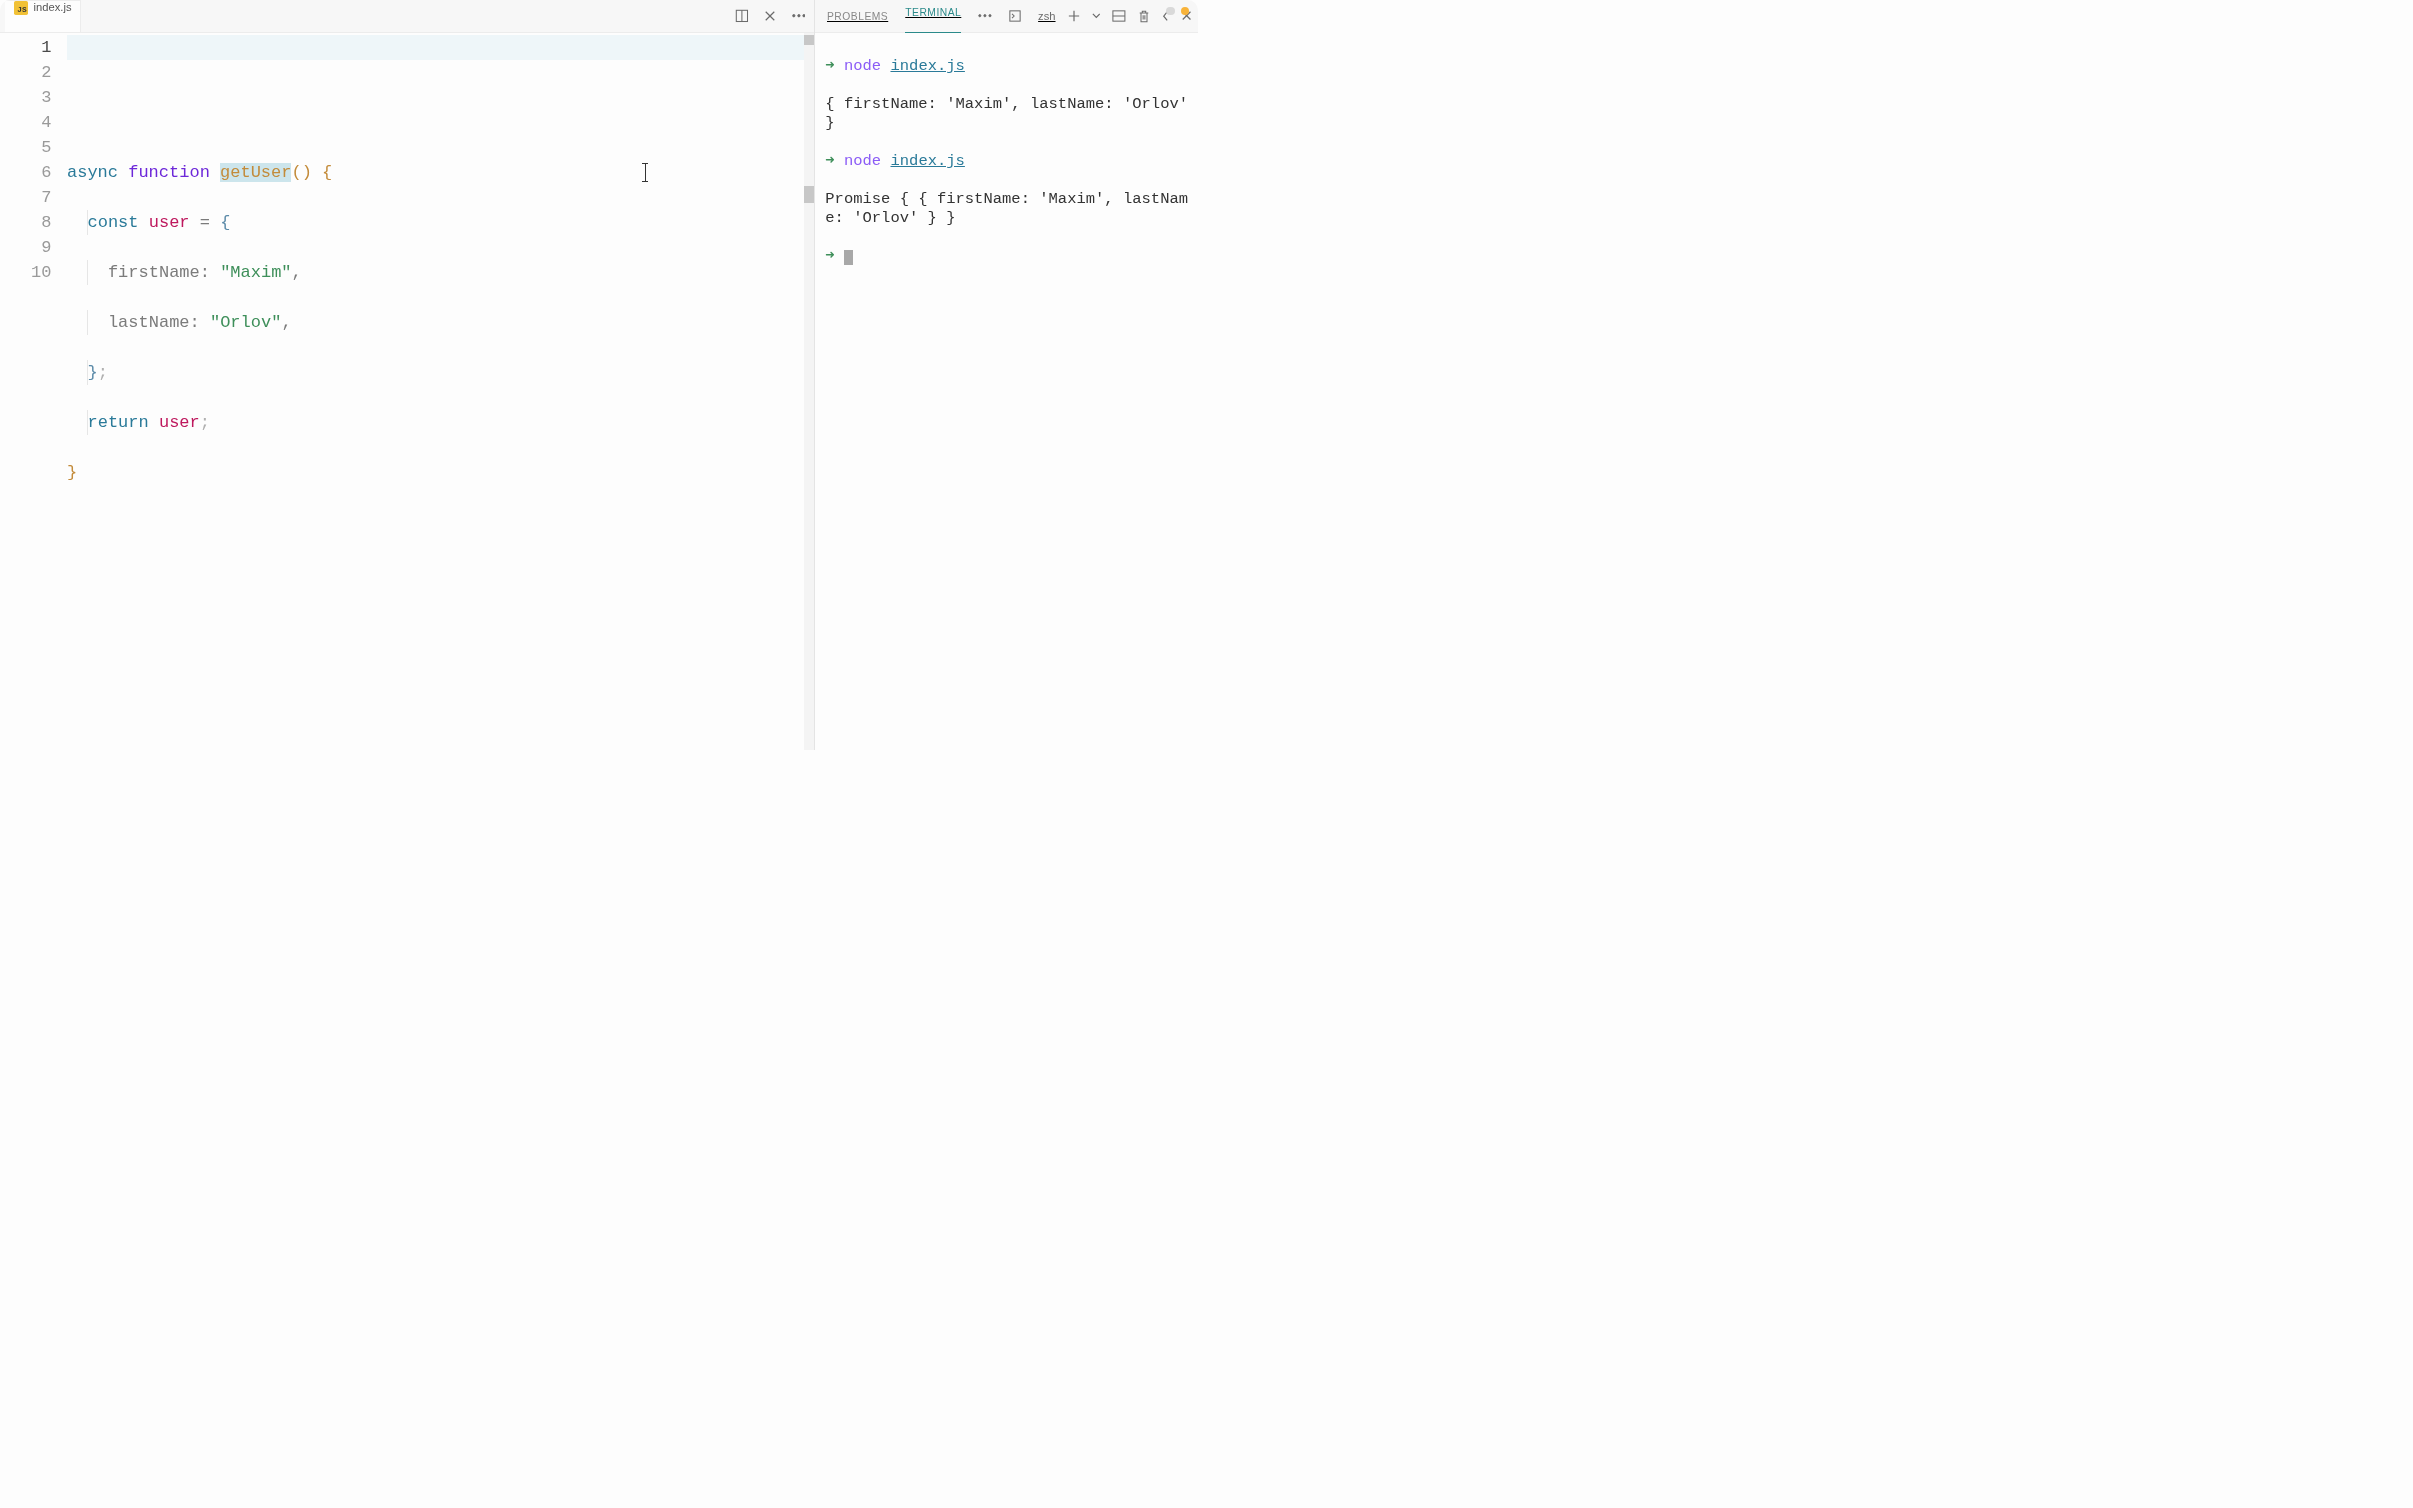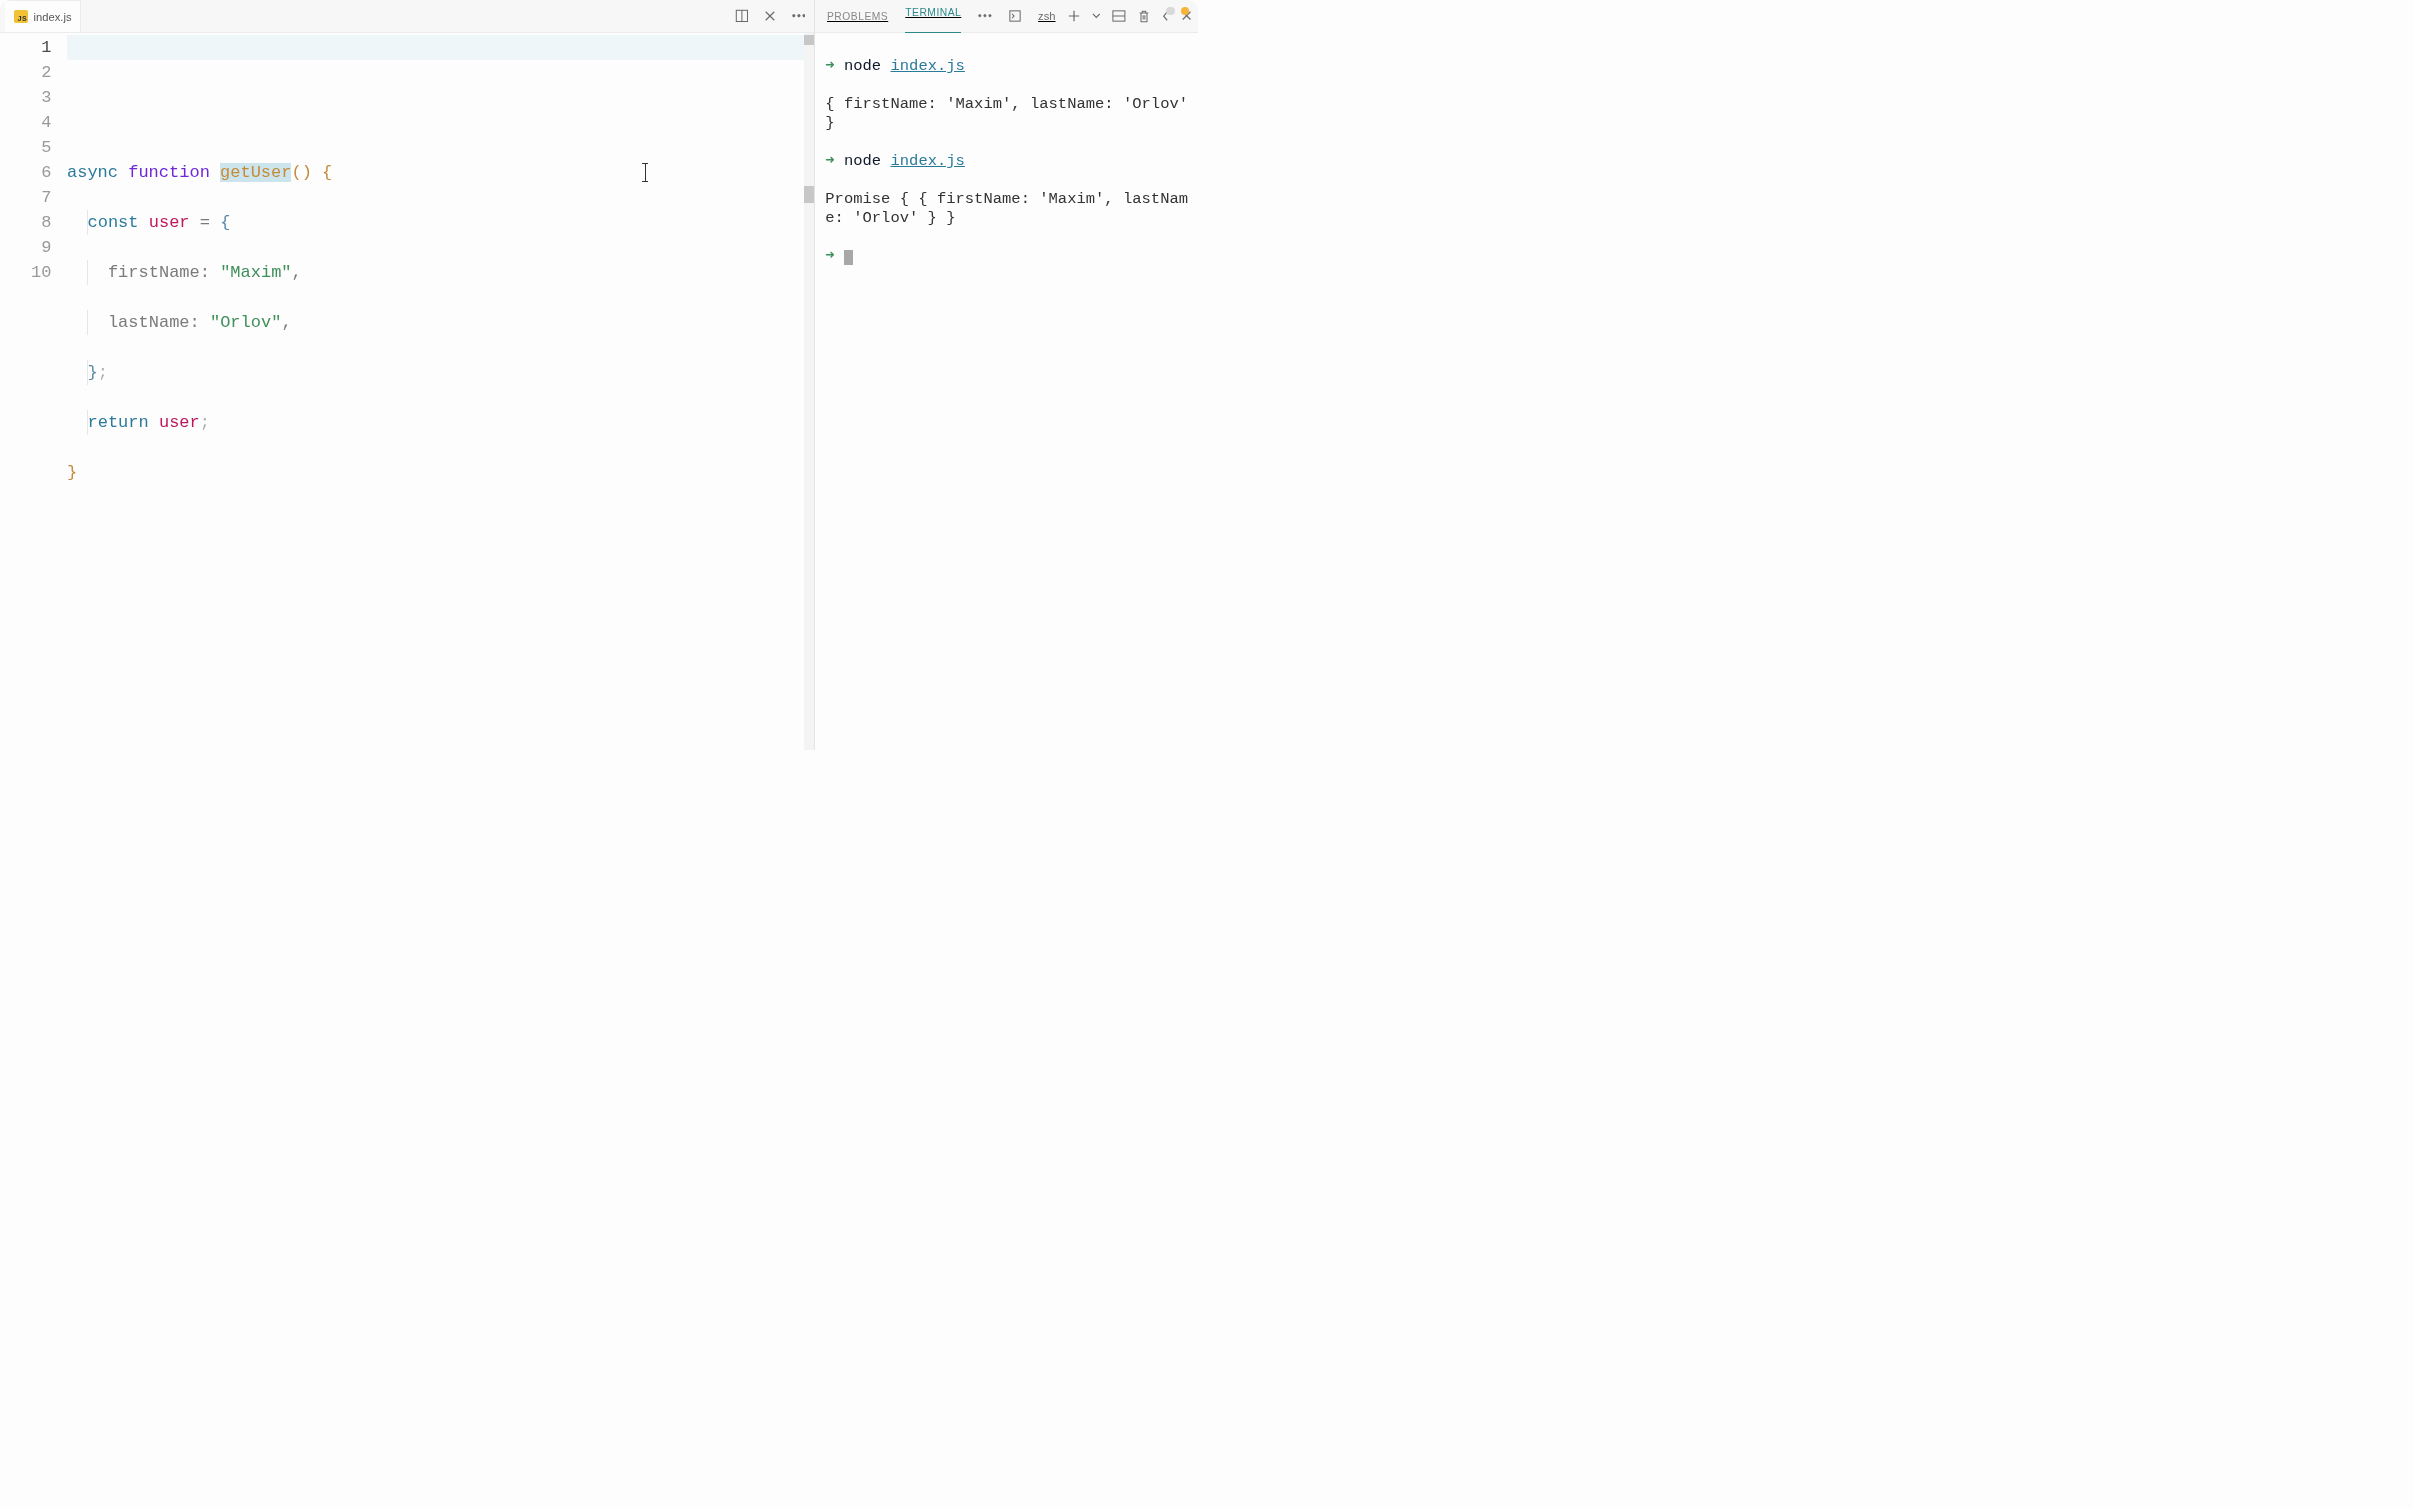--- a/index.html
+++ b/index.html
@@ -42,21 +42,20 @@
       height: 33px;
       display: flex;
       align-items: center;
       border-bottom: 0.9px solid #ececec;
       background: #f7f7f7;
       padding-left: 5.2px;
       position: relative;
     }
     .file-tab {
       display: flex;
-      align-items: center;
       gap: 6px;
       padding: 0 8.6px;
       height: 100%;
       background: #fdfdfd;
       border-top: 0.9px solid #ececec;
       border-right: 0.9px solid #ececec;
     }
     .js-icon {
       width: 13.8px; height: 13.8px;
       background: #f1c136;
@@ -207,21 +206,21 @@
     .terminal-content {
       flex: 1;
       padding: 5.2px 10.3px;
       font-size: 15.5px;
       line-height: 19px;
       color: #333;
       white-space: pre-wrap;
       word-break: break-all;
     }
     .prompt-arrow { color: #3e8f5a; font-weight: bold; }
-    .term-cmd { color: #0f172a; margin-top: 32px; }
+    .term-cmd { color: #8b5cf6; margin-top: 32px; }
     .term-cmd-em { color: #2a7a99; text-decoration: underline; text-decoration-color: #2a7a99; }
     .term-cursor {
       display: inline-block;
       width: 8.6px;
       height: 15.5px;
       background: #a8a8a8;
       vertical-align: text-bottom;
     }
 
     svg { display: block; }

